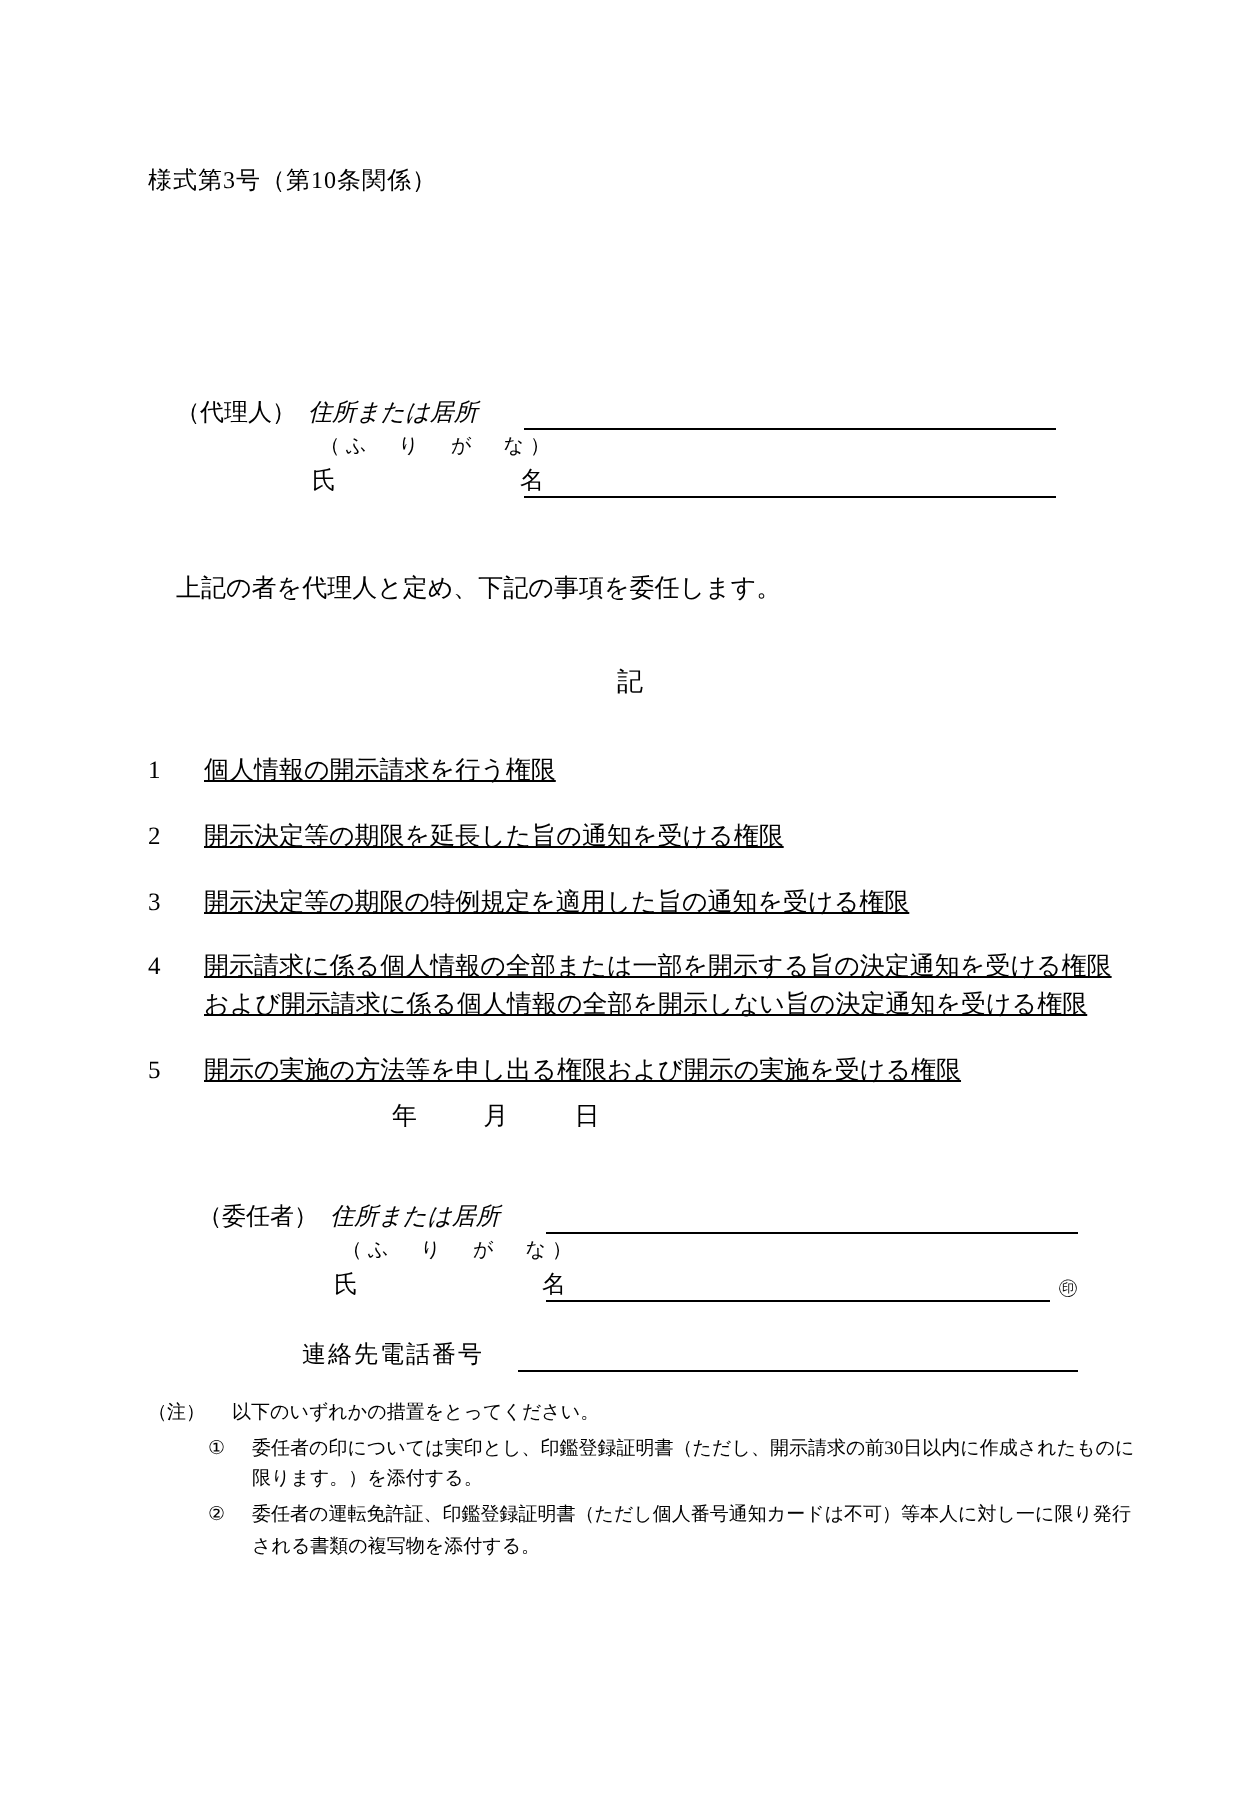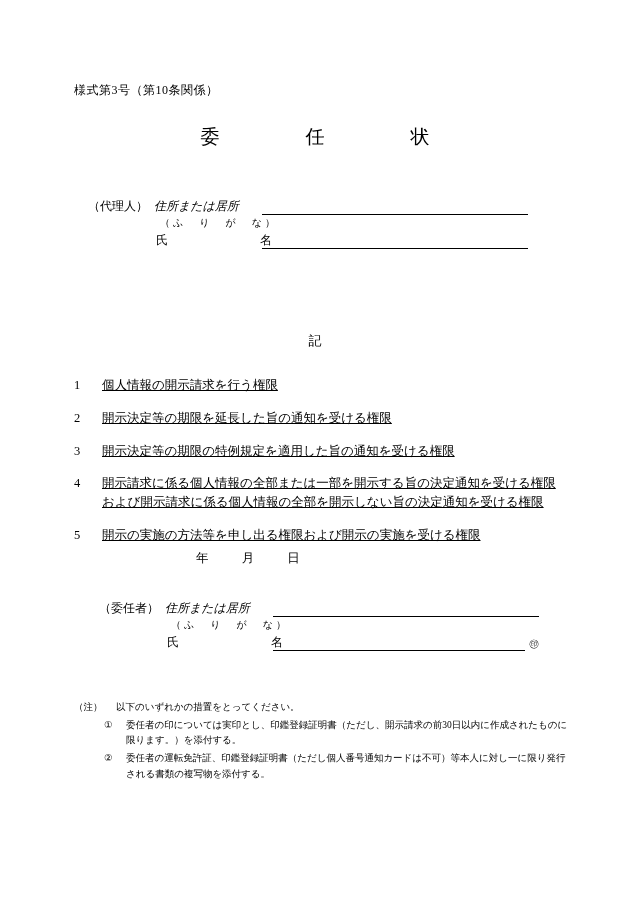--- a/index.html
+++ b/index.html
@@ -175,35 +175,35 @@
     flex: 1;
   }
 </style>
 </head>
 <body>
 
 <div class="page">
 
   <div class="form-number">様式第3号（第10条関係）</div>
 
-  <div class="doc-title">委　　任　　状</div>
 
   <div class="agent-block">
     <div class="row">
       <span class="lbl lbl-paren">（代理人）</span>
       <span class="lbl lbl-addr">住所または居所</span>
       <span class="rule"></span>
     </div>
     <div class="furigana">（ふ　り　が　な）</div>
     <div class="row name-row">
       <span class="lbl lbl-name">氏　　　名</span>
       <span class="rule"></span>
     </div>
   </div>
 
+  <div class="statement">上記の者を代理人と定め、下記の事項を委任します。</div>
 
   <div class="ki-mark">記</div>
 
   <div class="items">
     <div class="item">
       <span class="item-num">1</span>
       <span class="item-text">個人情報の開示請求を行う権限</span>
     </div>
     <div class="item">
       <span class="item-num">2</span>
@@ -234,20 +234,24 @@
       <span class="lbl lbl-paren">（委任者）</span>
       <span class="lbl lbl-addr">住所または居所</span>
       <span class="rule"></span>
     </div>
     <div class="furigana">（ふ　り　が　な）</div>
     <div class="row name-row">
       <span class="lbl lbl-name">氏　　　名</span>
       <span class="rule"></span>
       <span class="seal">㊞</span>
     </div>
+    <div class="row tel-row">
+      <span class="lbl lbl-tel">連絡先電話番号</span>
+      <span class="rule"></span>
+    </div>
   </div>
 
   <div class="notes">
     <div class="note-head">
       <span class="tag">（注）</span>
       <span>以下のいずれかの措置をとってください。</span>
     </div>
     <div class="note-item">
       <span class="mark">①</span>
       <span class="body">委任者の印については実印とし、印鑑登録証明書（ただし、開示請求の前30日以内に作成されたものに限ります。）を添付する。</span>

